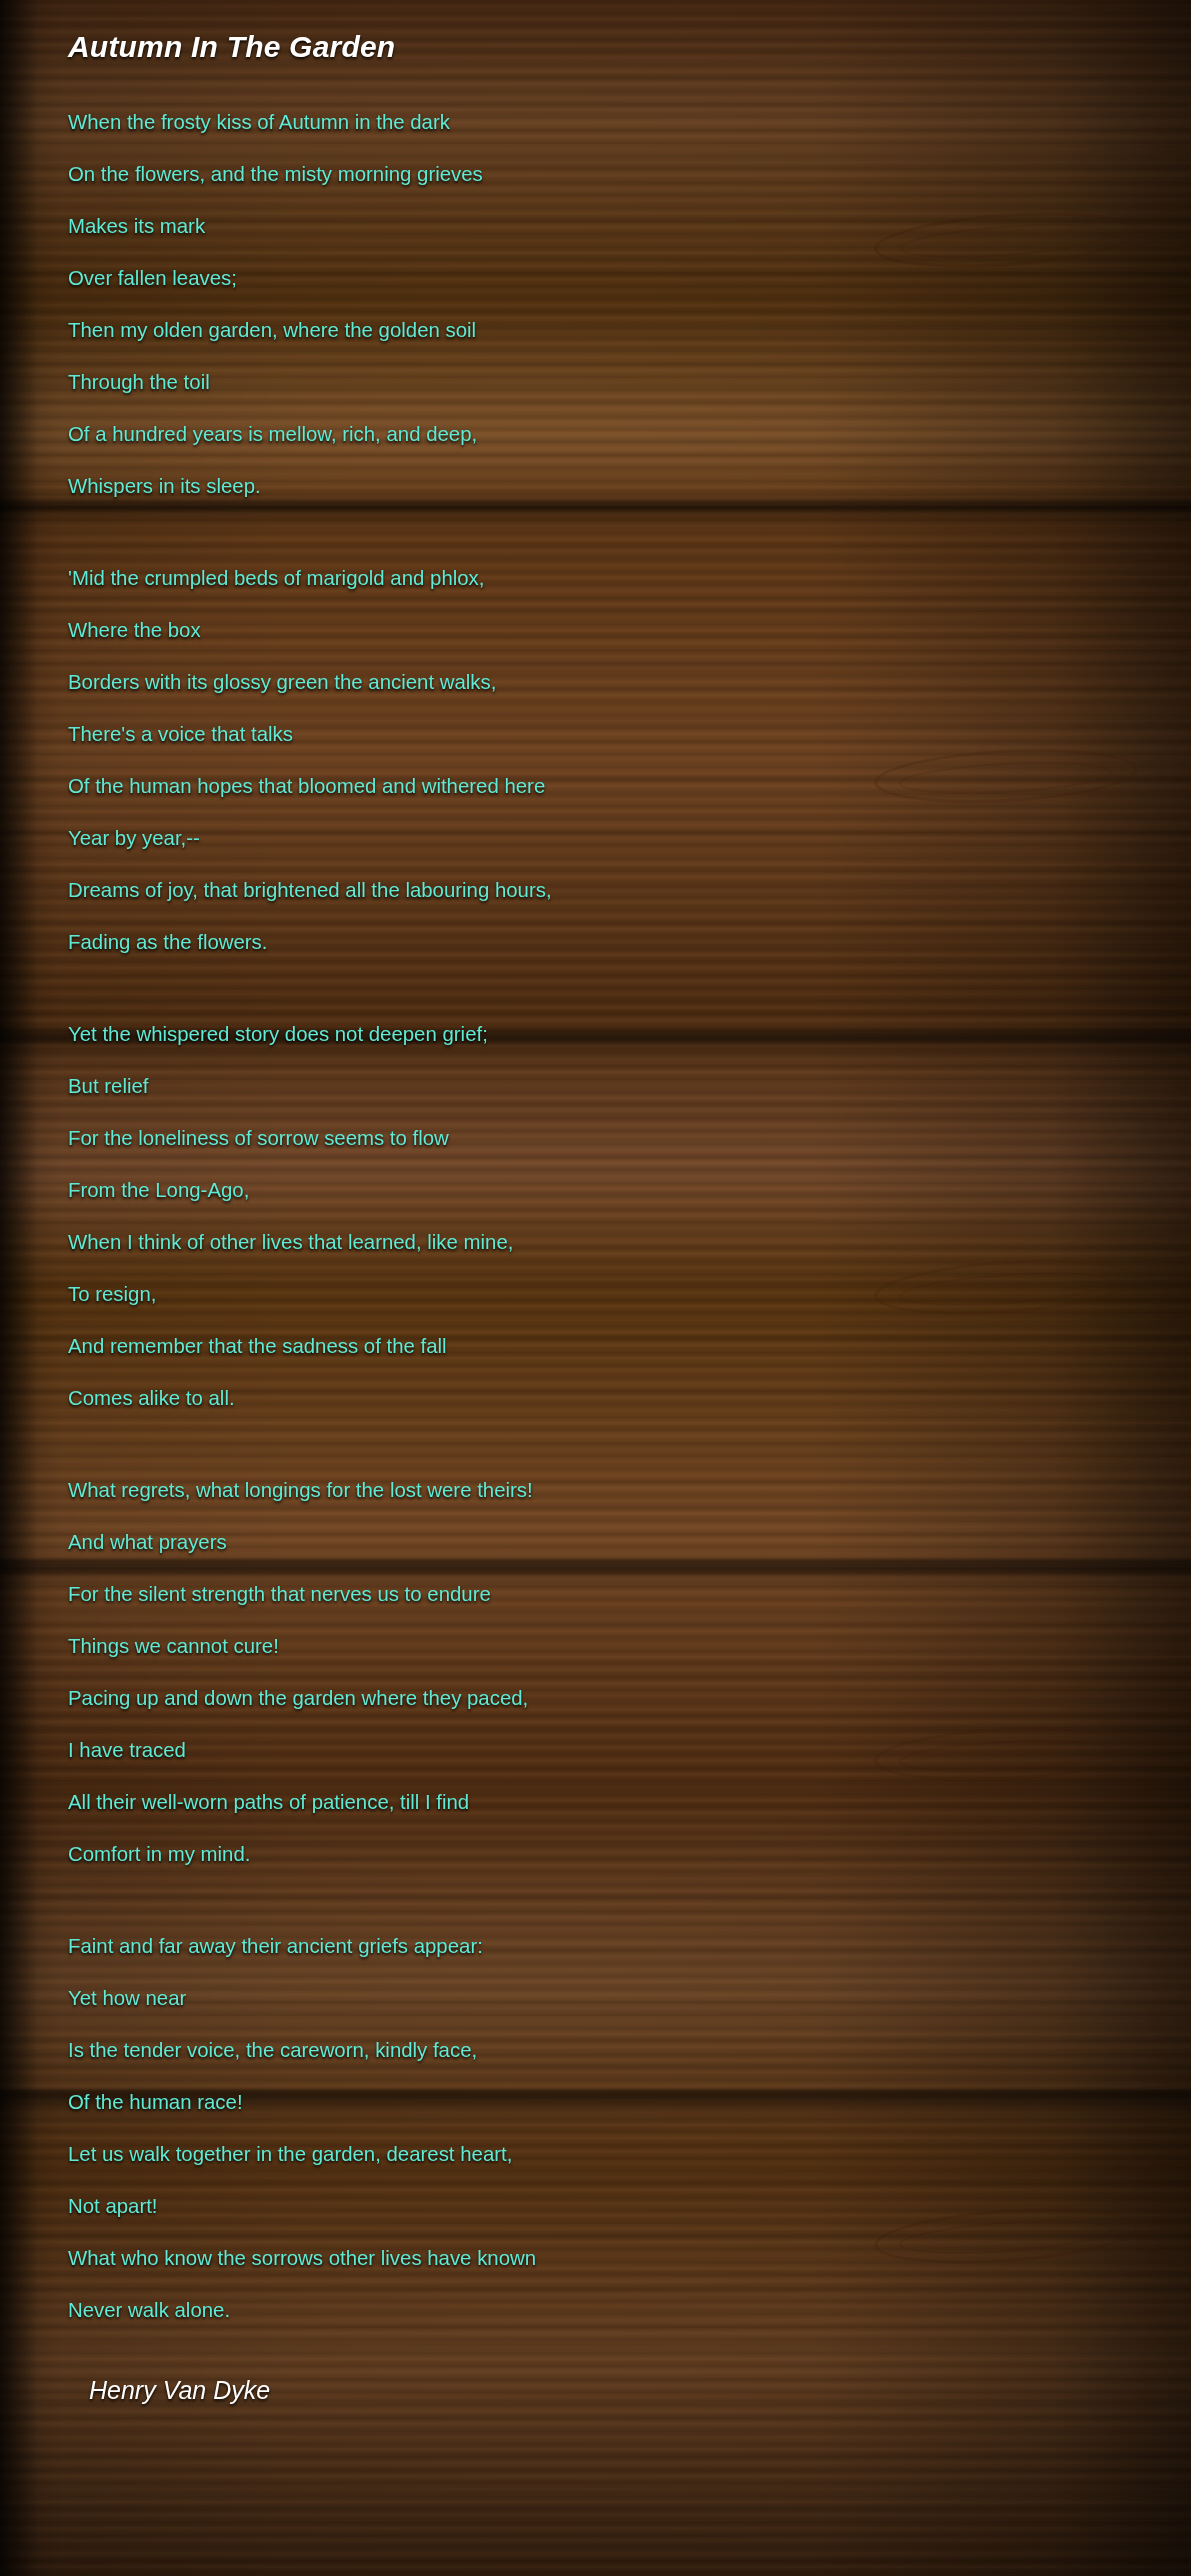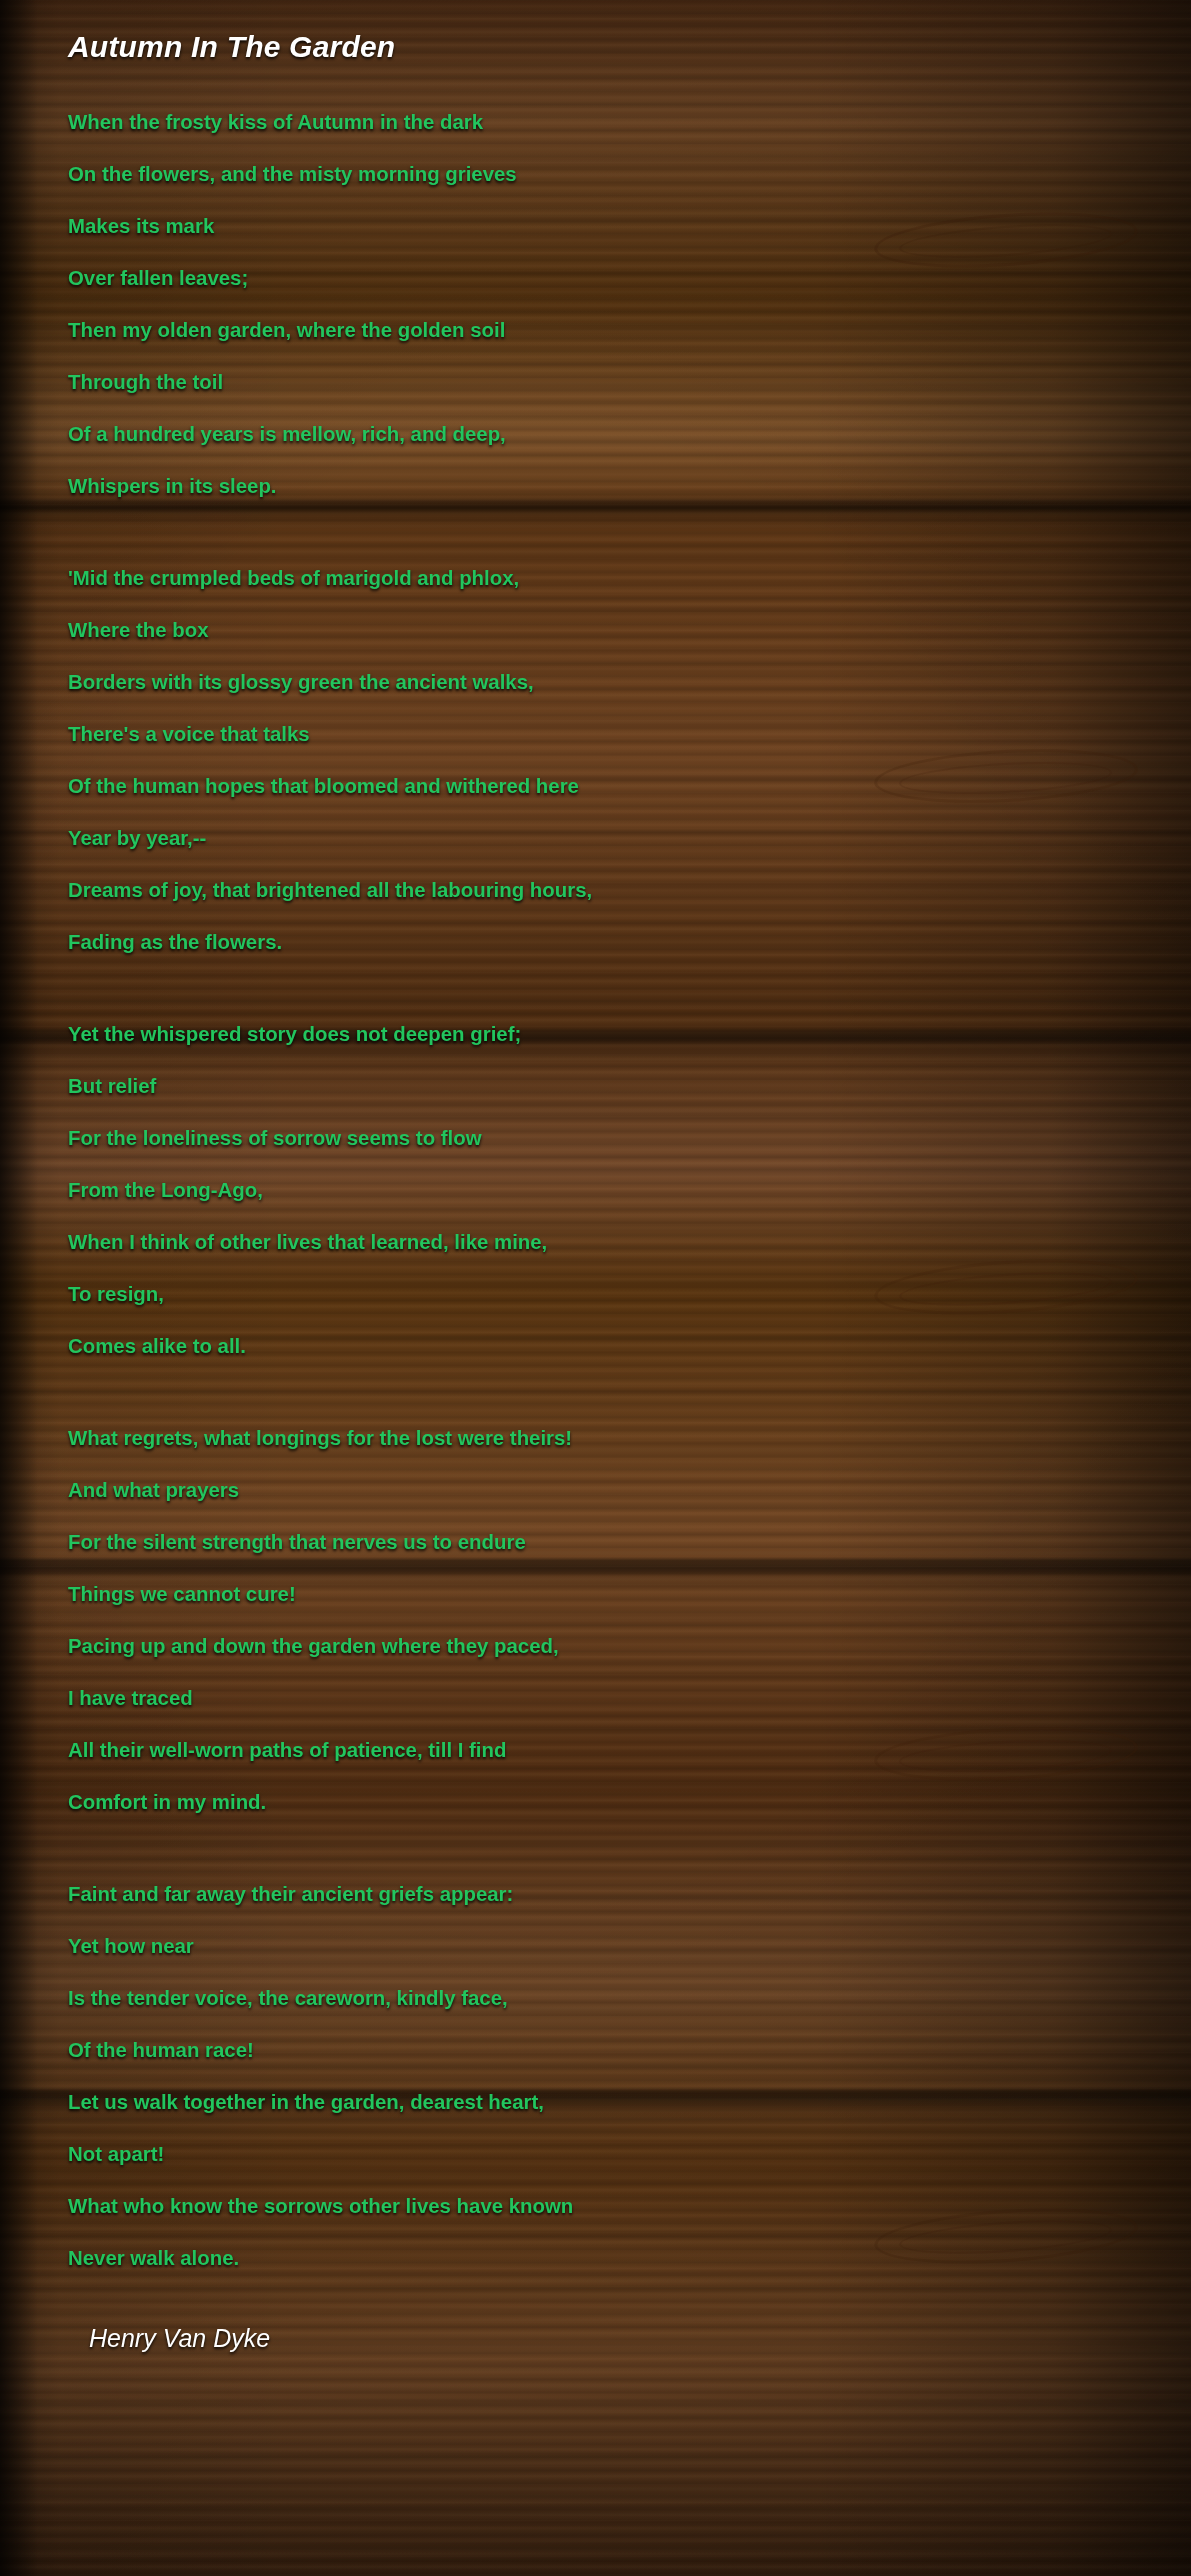--- a/index.html
+++ b/index.html
@@ -131,22 +131,22 @@
     text-shadow: 0 2px 3px rgba(0,0,0,0.85);
     font-style: italic;
   }
 
   .stanza {
     margin: 0 0 40px 0;
   }
 
   .line {
     font-size: 20.4px;
-    font-weight: bold;
-    color: #22c55e;
+    font-weight: normal;
+    color: #5eead4;
     line-height: 52px;
     white-space: pre;
     text-shadow: 0 2px 3px rgba(0,0,0,0.9);
   }
 
   .author {
     font-size: 25px;
     font-style: italic;
     color: #ffffff;
     margin-top: 30px;
@@ -206,20 +206,21 @@
       <div class="line">Fading as the flowers.</div>
     </div>
 
     <div class="stanza">
       <div class="line">Yet the whispered story does not deepen grief;</div>
       <div class="line">But relief</div>
       <div class="line">For the loneliness of sorrow seems to flow</div>
       <div class="line">From the Long-Ago,</div>
       <div class="line">When I think of other lives that learned, like mine,</div>
       <div class="line">To resign,</div>
+      <div class="line">And remember that the sadness of the fall</div>
       <div class="line">Comes alike to all.</div>
     </div>
 
     <div class="stanza">
       <div class="line">What regrets, what longings for the lost were theirs!</div>
       <div class="line">And what prayers</div>
       <div class="line">For the silent strength that nerves us to endure</div>
       <div class="line">Things we cannot cure!</div>
       <div class="line">Pacing up and down the garden where they paced,</div>
       <div class="line">I have traced</div>

